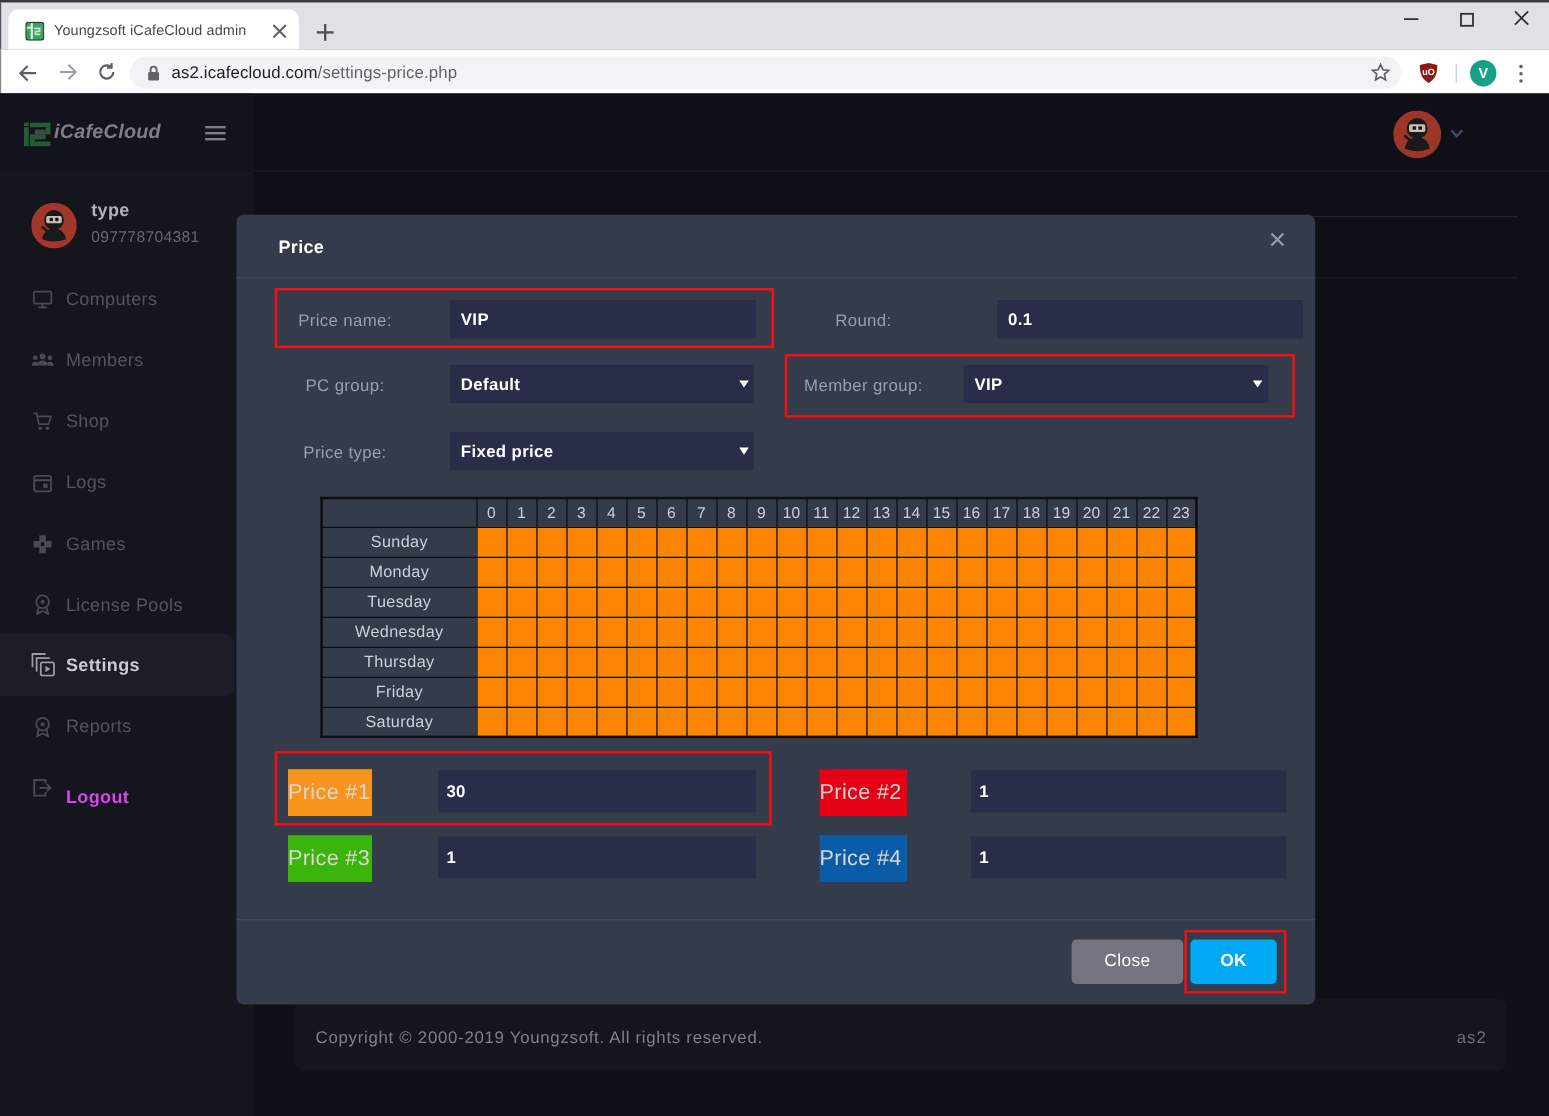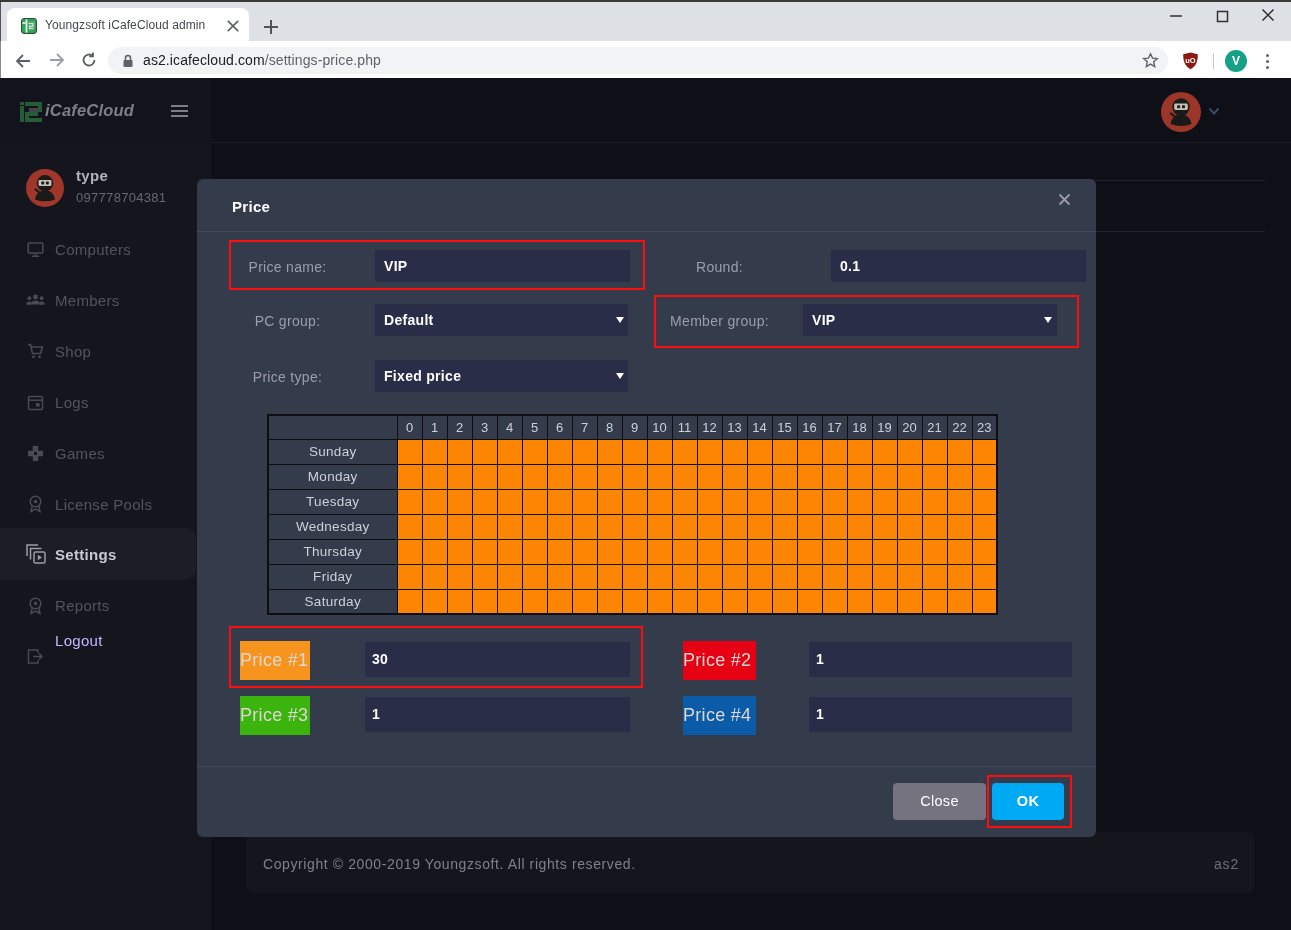--- a/index.html
+++ b/index.html
@@ -213,21 +213,21 @@
   </svg>
 
   <div class="abs mitem" style="top:241px;color:#54545e;font-weight:normal">Computers</div>
 <div class="abs mitem" style="top:292px;color:#54545e;font-weight:normal">Members</div>
 <div class="abs mitem" style="top:343px;color:#54545e;font-weight:normal">Shop</div>
 <div class="abs mitem" style="top:394px;color:#54545e;font-weight:normal">Logs</div>
 <div class="abs mitem" style="top:445px;color:#54545e;font-weight:normal">Games</div>
 <div class="abs mitem" style="top:496px;color:#54545e;font-weight:normal">License Pools</div>
 <div class="abs mitem" style="top:546px;color:#c9c9d3;font-weight:bold">Settings</div>
 <div class="abs mitem" style="top:597px;color:#54545e;font-weight:normal">Reports</div>
-<div class="abs mitem" style="top:632px;color:#c4b5fd;font-weight:normal">Logout</div>
+<div class="abs mitem" style="top:656px;color:#d946ef;font-weight:bold">Logout</div>
 
   <div class="abs" id="modal"></div>
   <div class="abs" id="mtitle">Price</div>
   <div class="abs" id="mhdrline"></div>
   <svg class="abs" style="left:1058px;top:193px" width="13" height="13" viewBox="0 0 13 13">
     <path d="M1.5 1.5 L11.5 11.5 M11.5 1.5 L1.5 11.5" stroke="#9b9bab" stroke-width="1.8"></path>
   </svg>
 
   <div class="abs mlabel lcol" style="top:259px">Price name:</div>
   <div class="abs finput" style="left:375px;top:250px;width:255px;height:32px;">VIP</div>

